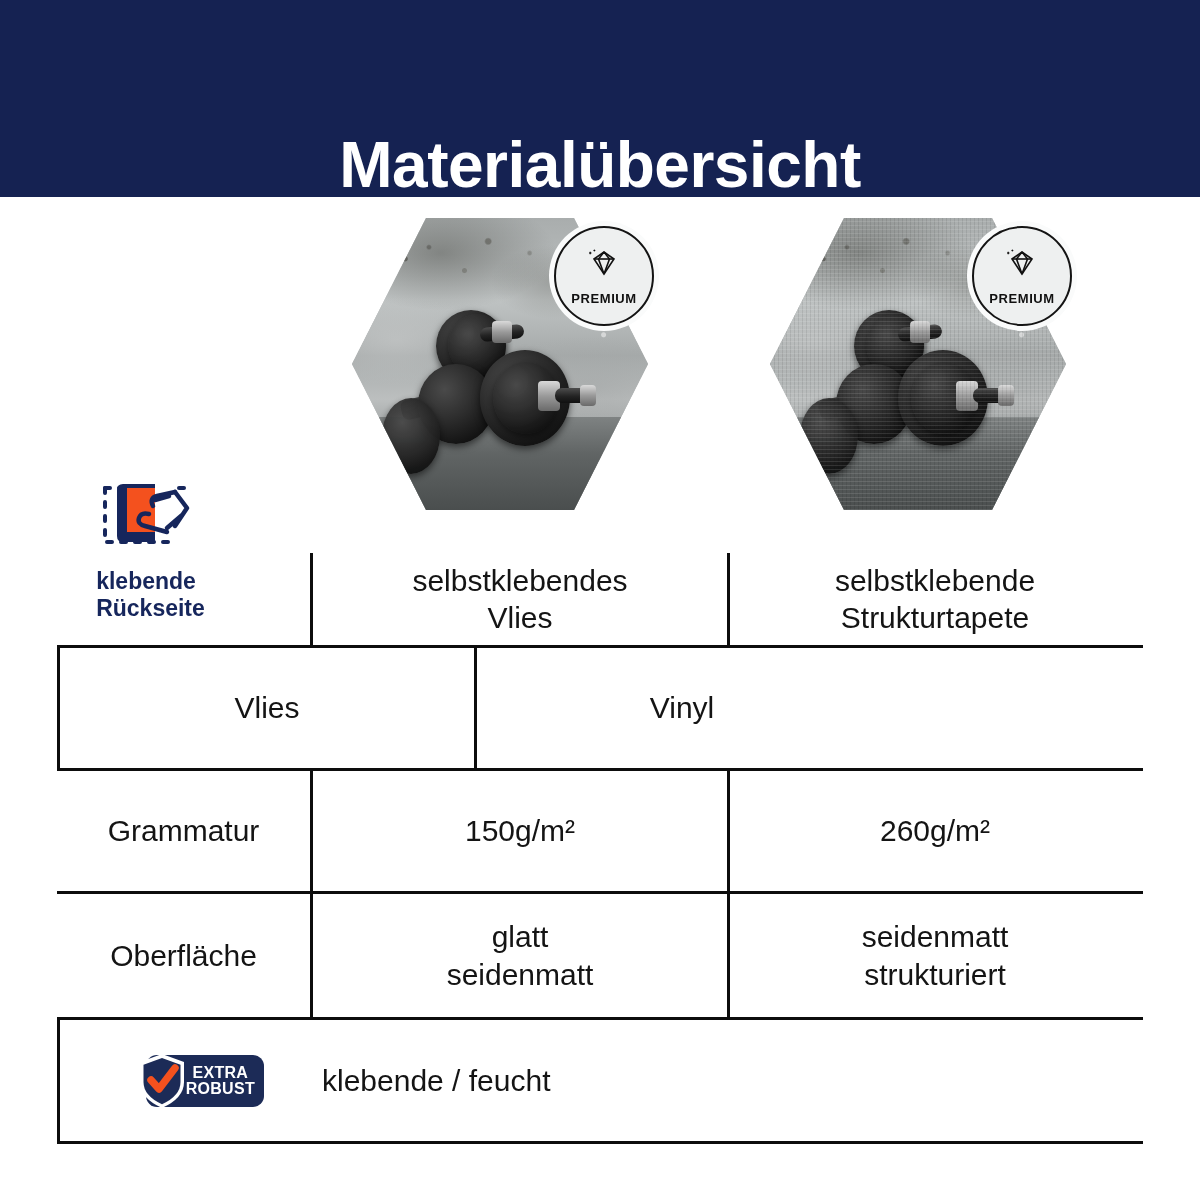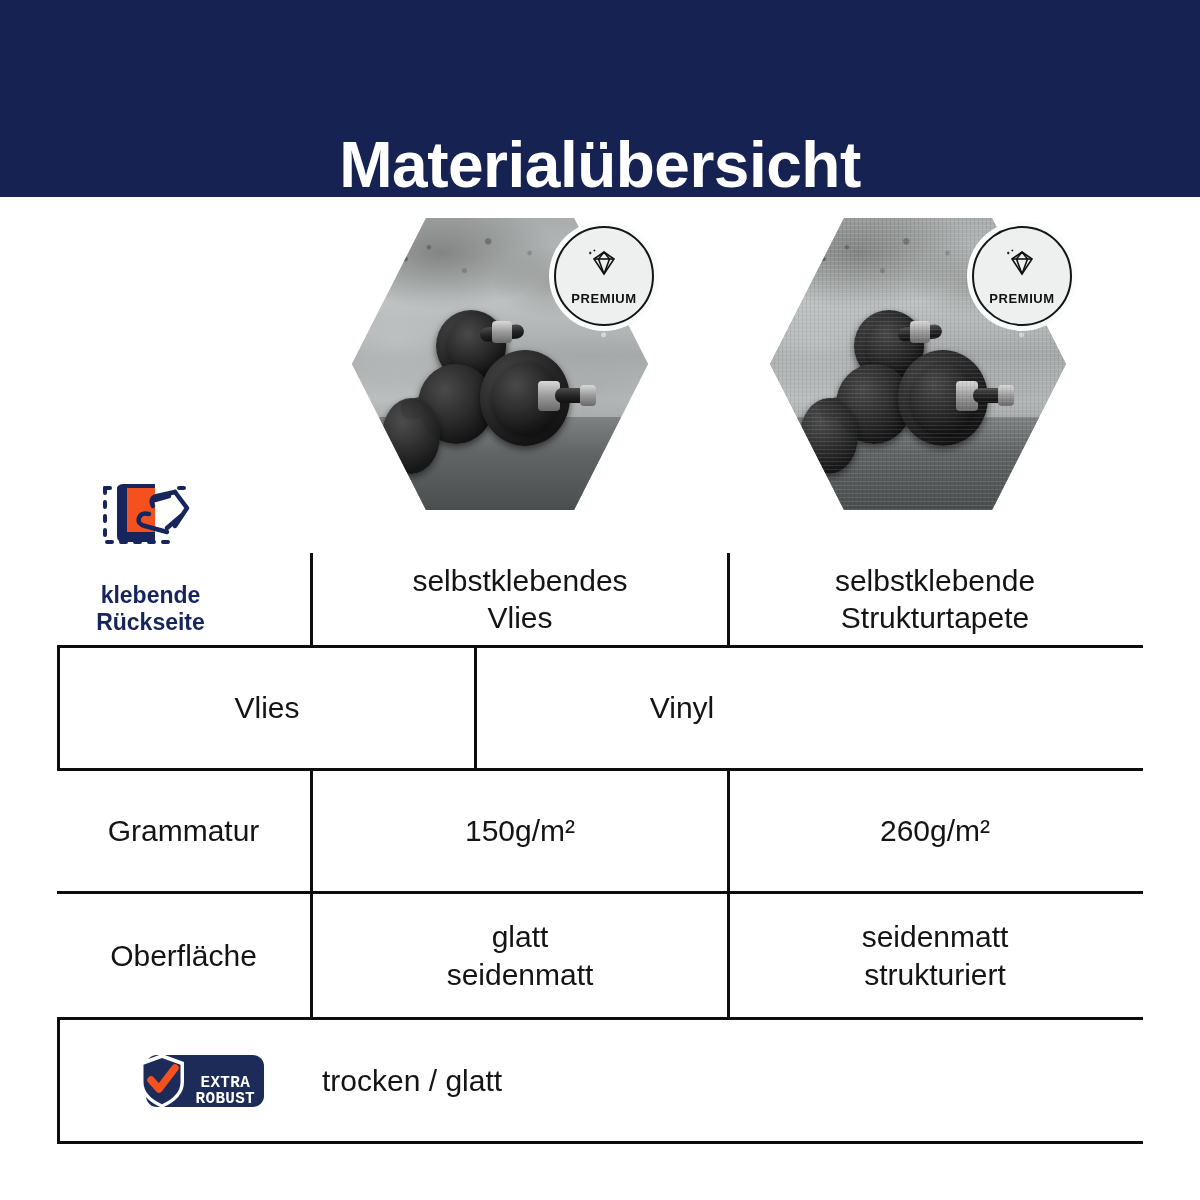--- a/index.html
+++ b/index.html
@@ -149,44 +149,43 @@
   .c-label-head{ width:253px;flex:none; }
 
   
   .sticky-block{
     position:absolute;
     left:63px;top:470px;
     width:175px;
     display:flex;flex-direction:column;align-items:center;
   }
   .sticky-caption{
-    margin-top:20px;
-    text-align:center;
+    margin-top:6px;
+    text-align:left;
     color:#16265c;
     font-size:23px;
     font-weight:bold;
     line-height:1.18;
   }
 
   
   .robust-wrap{
     display:flex;align-items:center;
     height:100%;
     padding-left:86px;
     gap:58px;
   }
   .robust-badge{
     position:relative;
     width:118px;height:52px;
     background:#1c2b57;
     border-radius:11px;
-    display:flex;align-items:flex-end;justify-content:flex-end;
+    display:flex;align-items:center;justify-content:flex-end;
     padding-right:9px;
     box-sizing:border-box;
-    font-family:Liberation Mono, monospace;
   }
   .robust-badge .shield{
     position:absolute;left:-10px;top:-4px;
   }
   .robust-lines{
     display:flex;flex-direction:column;align-items:center;
     line-height:1.0;
   }
   .robust-lines span{
     color:#ffffff;font-weight:bold;font-size:16px;letter-spacing:.3px;
@@ -351,18 +350,18 @@
               <path d="M26 3 L48 11 L48 31 Q48 47 26 57 Q4 47 4 31 L4 11 Z" fill="#ffffff"></path>
               <path d="M26 7 L44.5 13.7 L44.5 31 Q44.5 44.8 26 53.2 Q7.5 44.8 7.5 31 L7.5 13.7 Z" fill="#1c2b57"></path>
               <path d="M15 29 L23 38 L39 17" stroke="#F4511E" stroke-width="7.5" fill="none" stroke-linecap="round" stroke-linejoin="round"></path>
             </svg>
           </span>
           <span class="robust-lines">
             <span>EXTRA</span>
             <span>ROBUST</span>
           </span>
         </div>
-        <span class="wipe-text">trocken / glatt</span>
+        <span class="wipe-text">klebende / feucht</span>
       </div>
     </div>
   </div>
 
 </div>
 
 </body></html>

